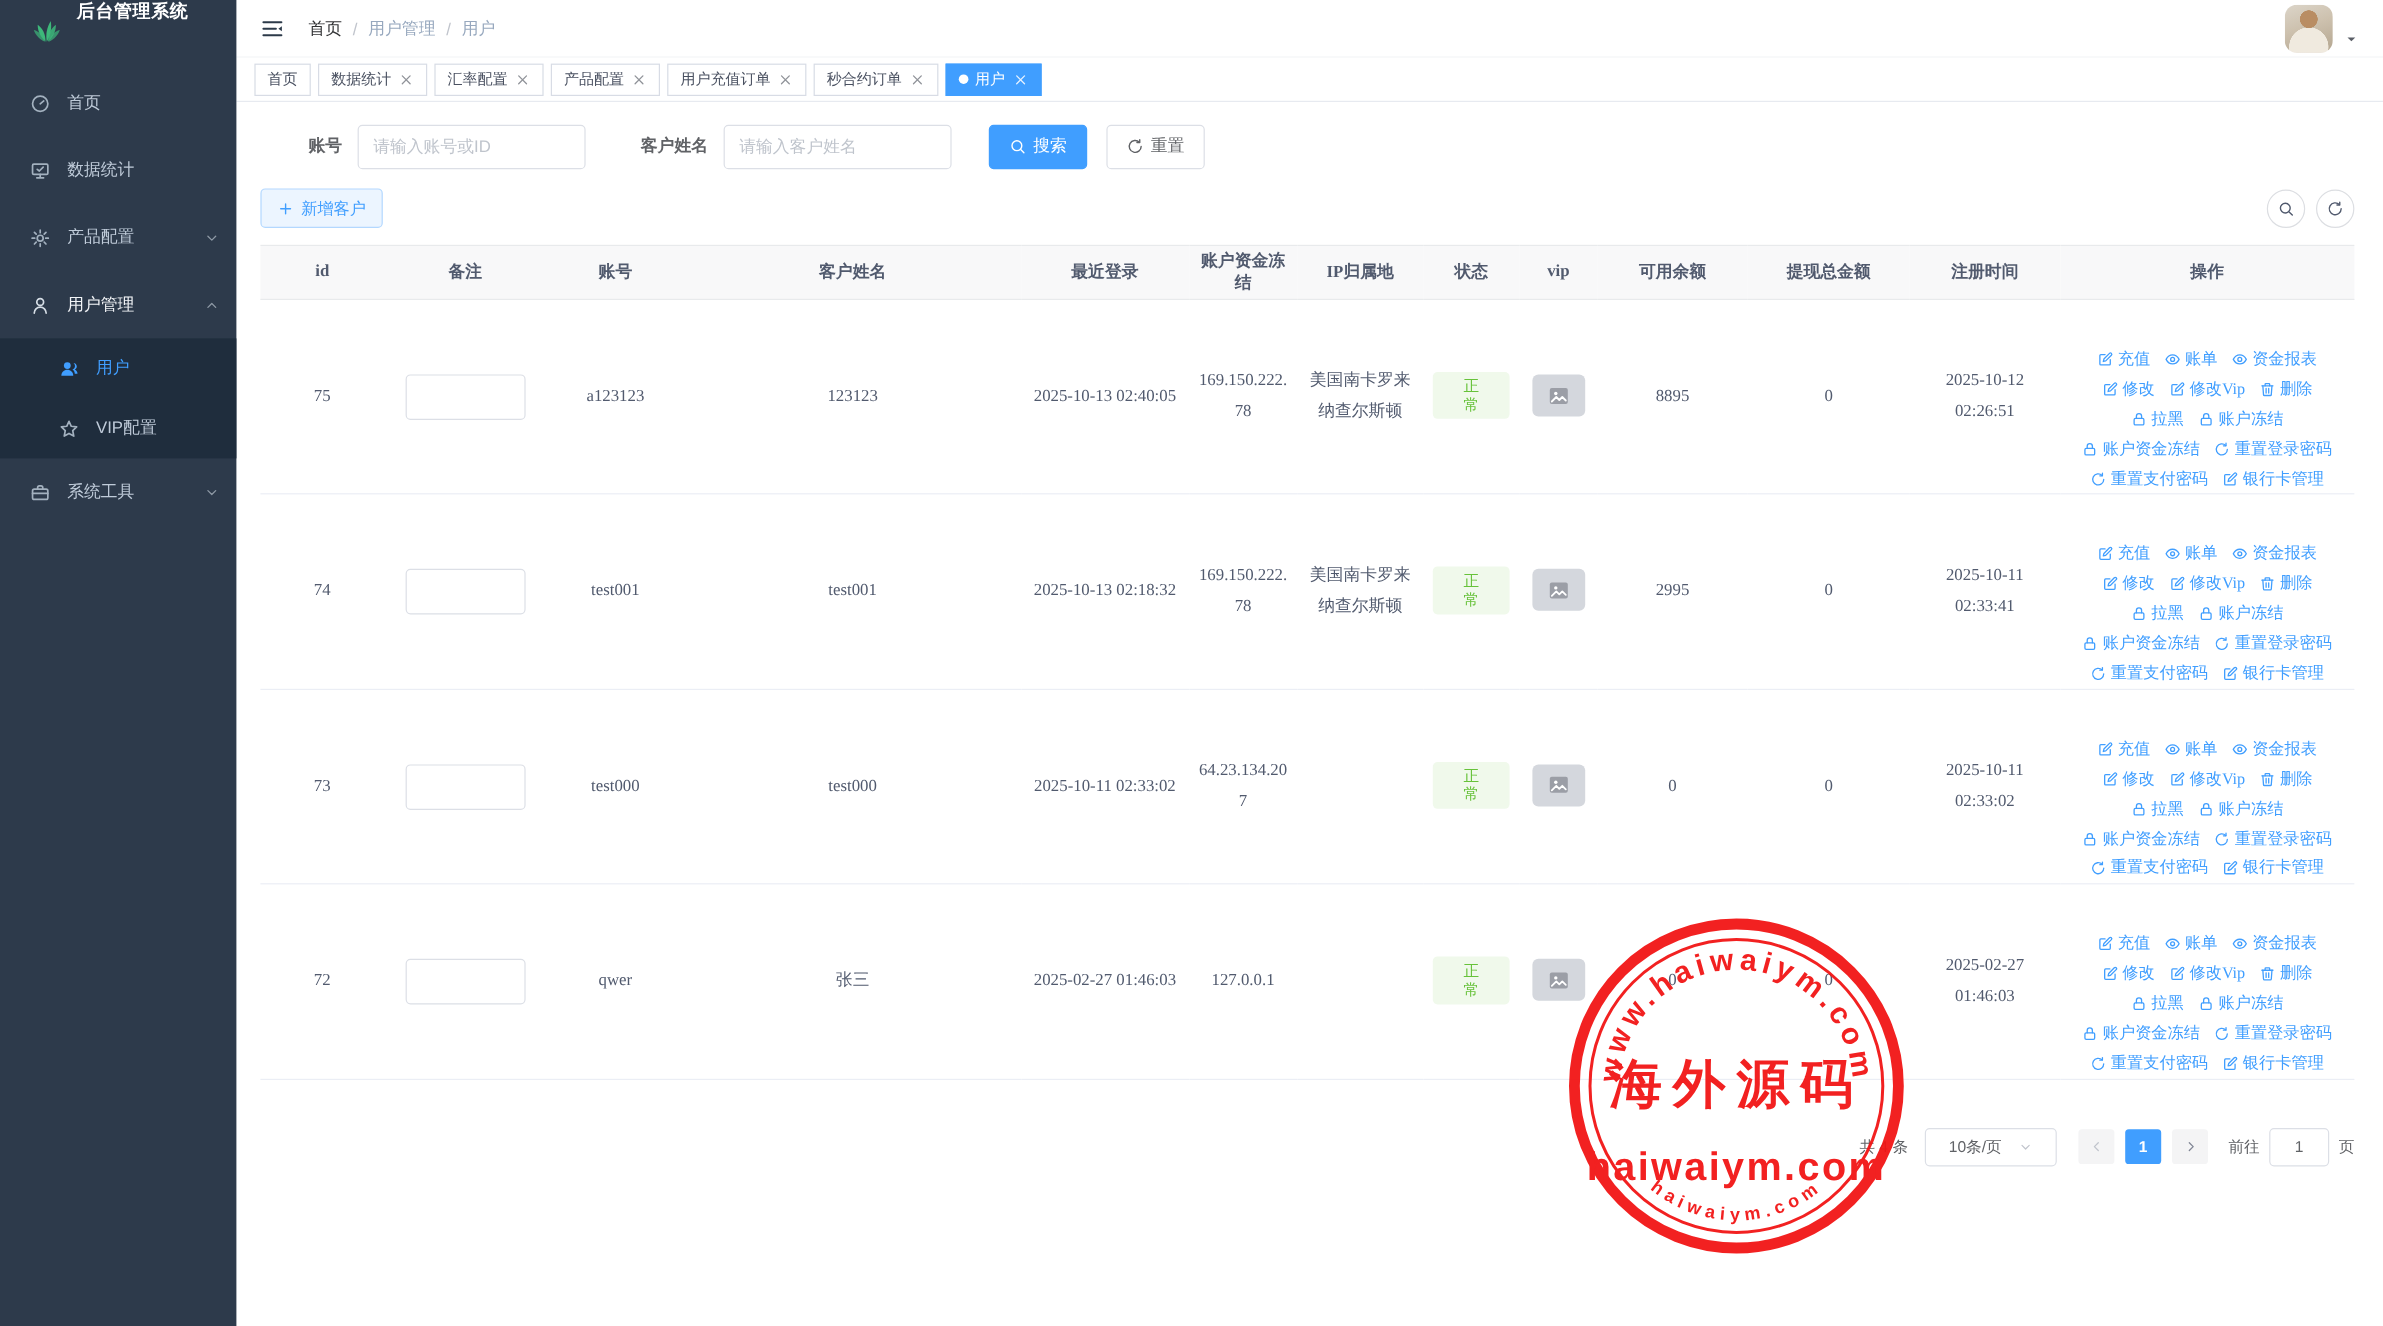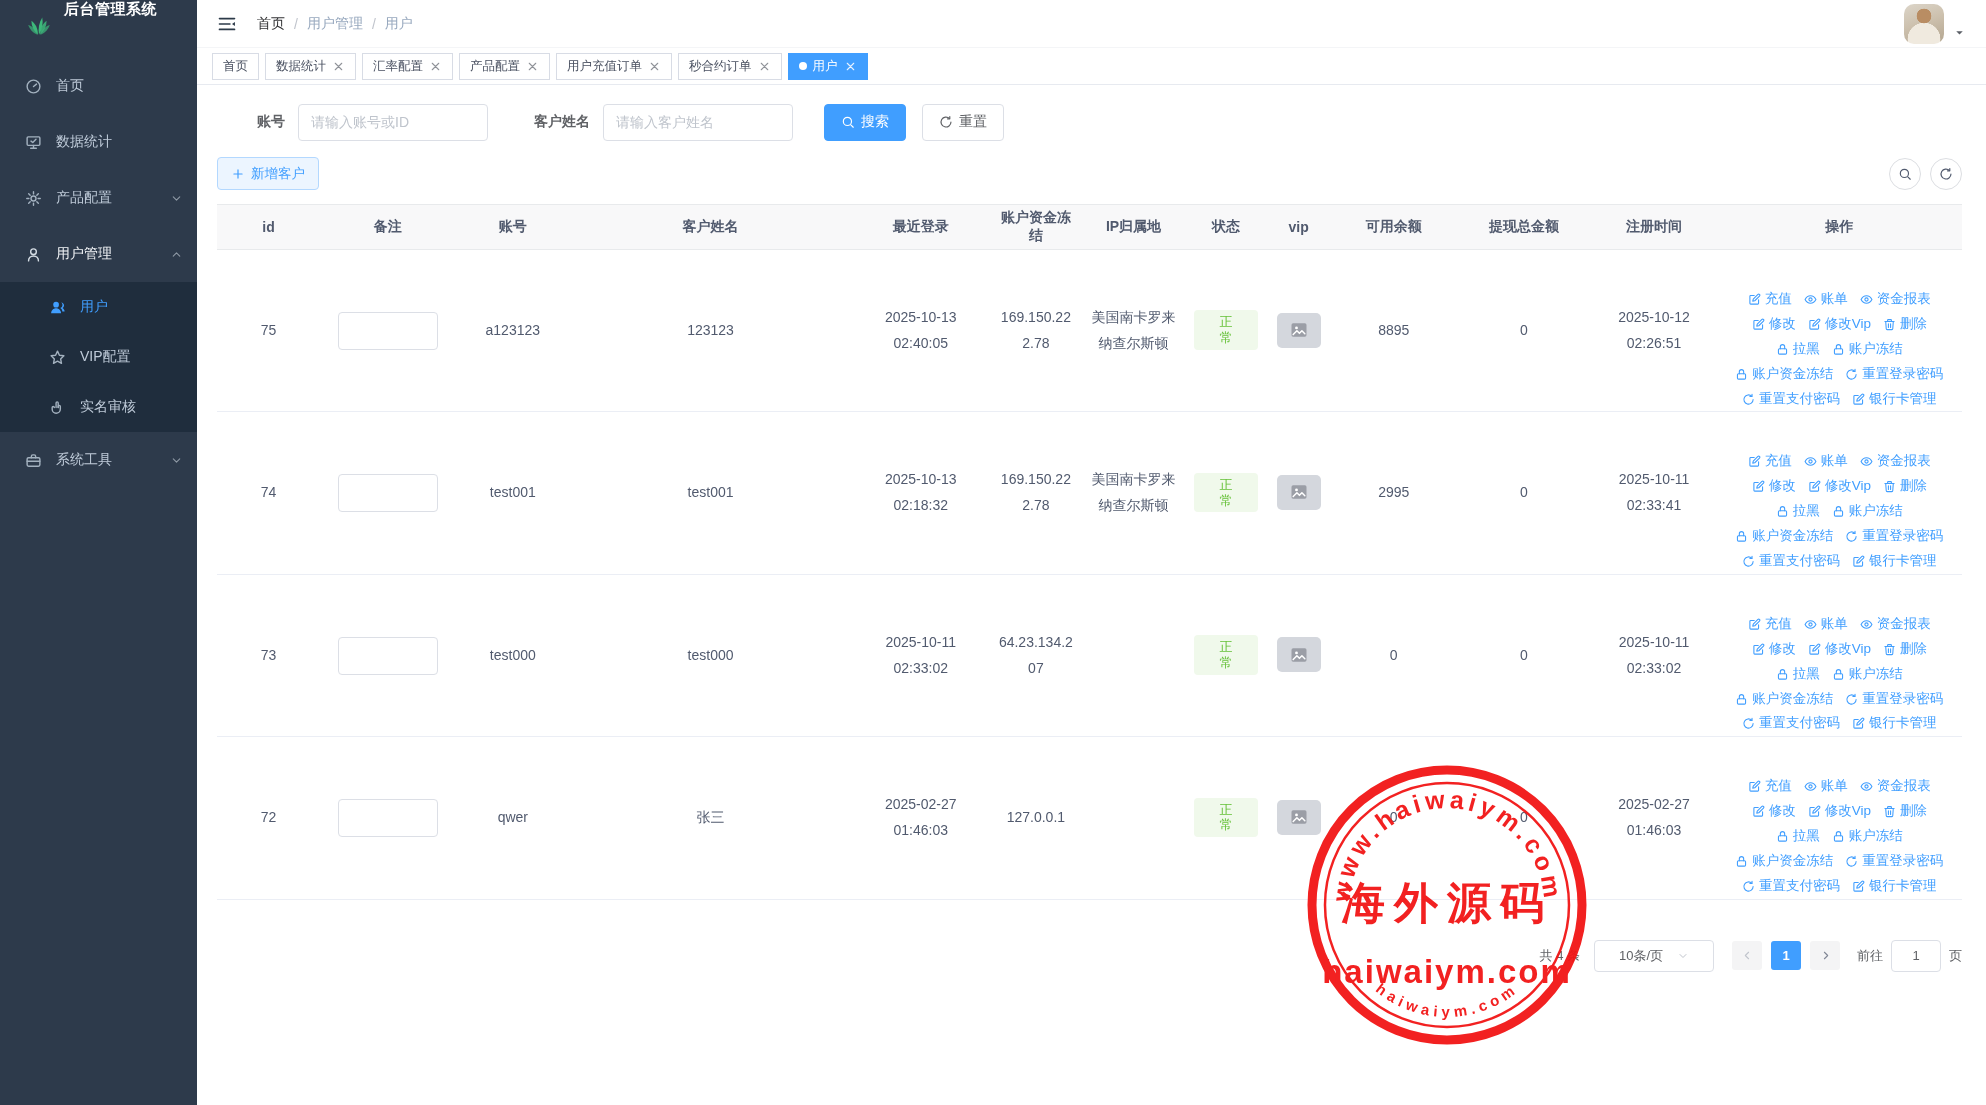--- a/index.html
+++ b/index.html
@@ -75,37 +75,37 @@
   .btn{height:37px;border-radius:4px;display:inline-flex;align-items:center;gap:6px;font-size:14px;cursor:pointer;border:1px solid var(--border);background:#fff;color:var(--txt);padding:0 16px;}
   .btn .icon{font-size:14px;}
   .btn-primary{background:var(--accent);border-color:var(--accent);color:#fff;margin-left:31px;}
   .btn-default{margin-left:16px;}
   .toolbar-row{display:flex;align-items:center;margin-bottom:14px;}
   .btn-add{height:33px;background:#ecf5ff;border:1px solid #b3d8ff;color:var(--accent);padding:0 13px;font-size:13.5px;}
   .circle-btns{margin-left:auto;display:flex;gap:9px;}
   .circle-btn{width:32px;height:32px;border-radius:50%;border:1px solid #dcdee2;background:#fff;color:#515a6e;display:flex;align-items:center;justify-content:center;font-size:14px;cursor:pointer;}
 
   
-  table{width:100%;border-collapse:collapse;table-layout:fixed;}
+  table{width:100%;border-collapse:collapse;table-layout:fixed;font-family:Liberation Serif, serif;}
   thead th{height:45px;background:#f8f8f9;border-top:1px solid #e8eaec;border-bottom:1px solid #e8eaec;
     font-size:14px;color:#515a6e;font-weight:bold;text-align:center;padding:0 6px;}
   tbody td{height:131px;border-bottom:1px solid var(--row-border);text-align:center;vertical-align:middle;
     font-size:14px;color:#515a6e;padding:0 8px;line-height:1.85;}
   td.wrap{word-break:break-all;}
   .remark-input{width:100px;height:38px;border:1px solid var(--border);border-radius:4px;outline:none;padding:0 8px;font-family:inherit;}
   .badge{display:inline-block;background:#f0f9eb;color:var(--success);font-size:13px;padding:4px 23px;border-radius:4px;line-height:1.2;}
   .img-ph{display:inline-flex;width:44px;height:35px;border-radius:5px;background:#d4d7dd;color:#fff;align-items:center;justify-content:center;font-size:20px;cursor:pointer;}
   .actions{display:flex;flex-wrap:wrap;justify-content:center;align-items:center;margin-top:37px;}
   .action-link{display:inline-flex;align-items:center;gap:4px;margin:3px 6px;color:var(--accent);font-size:13.5px;cursor:pointer;white-space:nowrap;text-decoration:none;line-height:1.4;}
   .action-link .icon{font-size:13px;}
 
   
   .pager-row{display:flex;align-items:center;justify-content:flex-end;margin-top:40px;font-size:13px;color:var(--txt);}
   .pg-total{margin-right:14px;}
-  .pg-select{width:120px;height:32px;border:1px solid var(--border);border-radius:4px;display:flex;align-items:center;justify-content:center;gap:14px;cursor:pointer;margin-right:18px;background:#fff;}
+  .pg-select{width:110px;height:32px;border:1px solid var(--border);border-radius:4px;display:flex;align-items:center;justify-content:center;gap:14px;cursor:pointer;margin-right:18px;background:#fff;}
   .pg-select .icon{color:#c0c4cc;font-size:12px;}
   .pg-btn{width:30px;height:29px;border-radius:3px;background:#f4f4f5;border:none;display:flex;align-items:center;justify-content:center;color:#808695;font-size:13px;cursor:pointer;}
   .pg-btn.prev{color:#c0c4cc;}
   .pg-page{width:30px;height:29px;border-radius:3px;background:var(--accent);color:#fff;display:flex;align-items:center;justify-content:center;font-weight:bold;margin:0 9px;cursor:pointer;}
   .pg-goto{margin-left:17px;margin-right:8px;}
   .pg-input{width:50px;height:32px;border:1px solid var(--border);border-radius:4px;text-align:center;font-size:13px;color:var(--txt);outline:none;margin-right:8px;font-family:inherit;}
 
   
   .stamp{position:absolute;left:1297px;top:755px;width:300px;height:300px;z-index:20;opacity:.94;pointer-events:none;}
 </style>
@@ -189,30 +189,20 @@
     <span class="m-label">用户</span>
 
   </div>
         <div class="menu-item">
     <span class="s-icon icon">
             <svg viewBox="0 0 24 24" width="1em" height="1em" fill="none" stroke="currentColor" stroke-width="2" stroke-linecap="round" stroke-linejoin="round">
               <path d="M12 3l2.7 5.8 6.3.8-4.6 4.4 1.2 6.3-5.6-3.1-5.6 3.1 1.2-6.3L3 9.6l6.3-.8z"></path>
             </svg>
           </span>
     <span class="m-label">VIP配置</span>
-
-  </div>
-        <div class="menu-item">
-    <span class="s-icon icon">
-            <svg viewBox="0 0 24 24" width="1em" height="1em" fill="none" stroke="currentColor" stroke-width="2" stroke-linecap="round" stroke-linejoin="round">
-              <path d="M10 12V5.5a1.5 1.5 0 0 1 3 0V12"></path>
-              <path d="M13 12v-1.5a1.5 1.5 0 0 1 3 0V14a6 6 0 0 1-6 6 5.5 5.5 0 0 1-5.5-5.5V12a1.5 1.5 0 0 1 3 0"></path>
-            </svg>
-          </span>
-    <span class="m-label">实名审核</span>
 
   </div>
       </div>
       <div class="menu-item">
     <span class="s-icon icon">
           <svg viewBox="0 0 24 24" width="1em" height="1em" fill="none" stroke="currentColor" stroke-width="2" stroke-linecap="round" stroke-linejoin="round">
             <rect x="3" y="8" width="18" height="12" rx="2"></rect>
             <path d="M9 8V6a2 2 0 0 1 2-2h2a2 2 0 0 1 2 2v2"></path>
             <path d="M3 13h18"></path>
           </svg>

